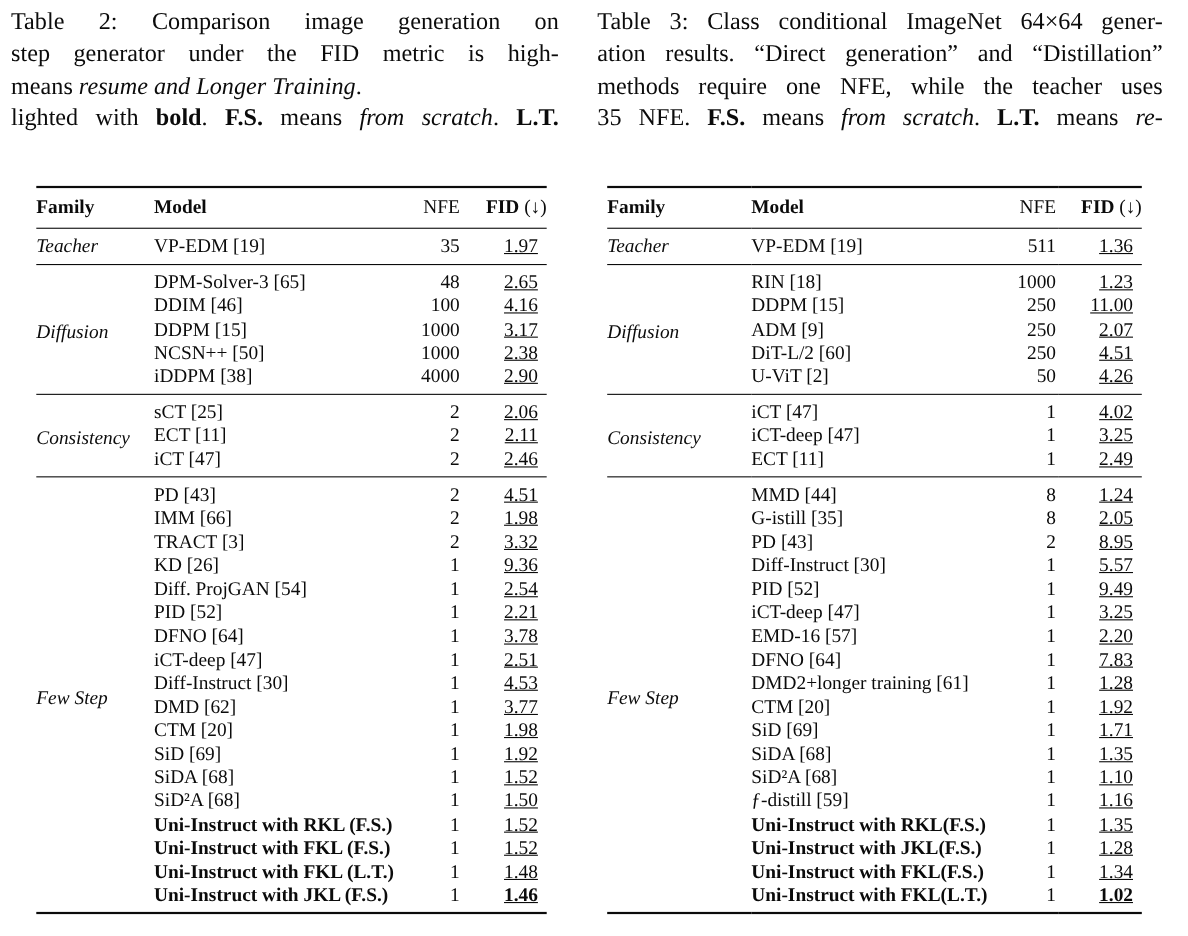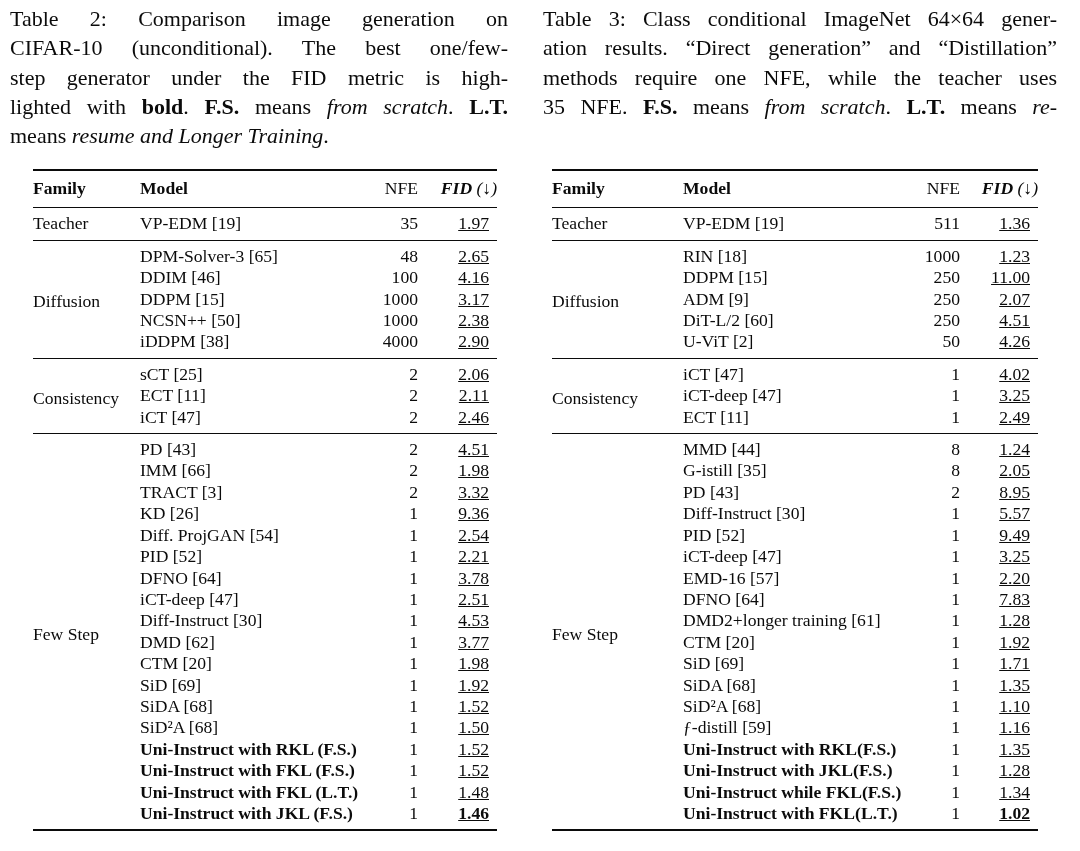--- a/index.html
+++ b/index.html
@@ -27,35 +27,34 @@
     font-size:17.6px;
     border-top:2.6px solid #0b0b0b;
     border-bottom:2.6px solid #0b0b0b;
   }
   th, td {
     font-weight:normal; line-height:21.4px; white-space:nowrap;
     vertical-align:top; padding:0; text-align:left;
   }
   thead th { border-bottom:1.2px solid #0b0b0b; padding-top:7px; padding-bottom:8px;margin-left:20px; }
   th.nfe, td.nfe { text-align:right; padding-right:2px; }
-  th.fid { text-align:right;font-style:italic; }
+  th.fid { text-align:right; }
   td.fid { text-align:right; padding-right:8px;text-decoration:underline; }
-  td.family { vertical-align:middle; }
+  td.family { vertical-align:middle;font-style:italic; }
   tr.sec-first td { border-top:1.2px solid #0b0b0b; padding-top:5px; }
   tr.sec-last td { padding-bottom:5px; }
 </style>
 </head>
 <body>
 
 <div class="caption" id="cap2">
     <div class="cl"><span>Table 2: Comparison image generation on</span></div>
-    <div class="cl"><span>CIFAR-10 (unconditional). The best one/few-</span></div>
     <div class="cl"><span>step generator under the FID metric is high-</span></div>
+    <div class="cl last"><span>means </span><span class="i">resume and Longer Training</span><span>.</span></div>
     <div class="cl"><span>lighted with </span><span class="b">bold</span><span>. </span><span class="b">F.S.</span><span> means </span><span class="i">from scratch</span><span>. </span><span class="b">L.T.</span></div>
-    <div class="cl last"><span>means </span><span class="i">resume and Longer Training</span><span>.</span></div>
   </div>
 <div class="caption" id="cap3">
     <div class="cl"><span>Table 3: Class conditional ImageNet 64×64 gener-</span></div>
     <div class="cl"><span>ation results. “Direct generation” and “Distillation”</span></div>
     <div class="cl"><span>methods require one NFE, while the teacher uses</span></div>
     <div class="cl"><span>35 NFE. </span><span class="b">F.S.</span><span> means </span><span class="i">from scratch</span><span>. </span><span class="b">L.T.</span><span> means </span><span class="i">re-</span></div>
   </div>
 <div class="twrap" id="tw2">
     <table>
       <colgroup>
@@ -355,21 +354,21 @@
           <td class="model b">Uni-Instruct with RKL(F.S.)</td>
           <td class="nfe">1</td>
           <td class="fid">1.35</td>
         </tr>
         <tr>
           <td class="model b">Uni-Instruct with JKL(F.S.)</td>
           <td class="nfe">1</td>
           <td class="fid">1.28</td>
         </tr>
         <tr>
-          <td class="model b">Uni-Instruct while FKL(F.S.)</td>
+          <td class="model b">Uni-Instruct with FKL(F.S.)</td>
           <td class="nfe">1</td>
           <td class="fid">1.34</td>
         </tr>
         <tr class="sec-last">
           <td class="model b">Uni-Instruct with FKL(L.T.)</td>
           <td class="nfe">1</td>
           <td class="fid b">1.02</td>
         </tr>
       </tbody>
     </table>

